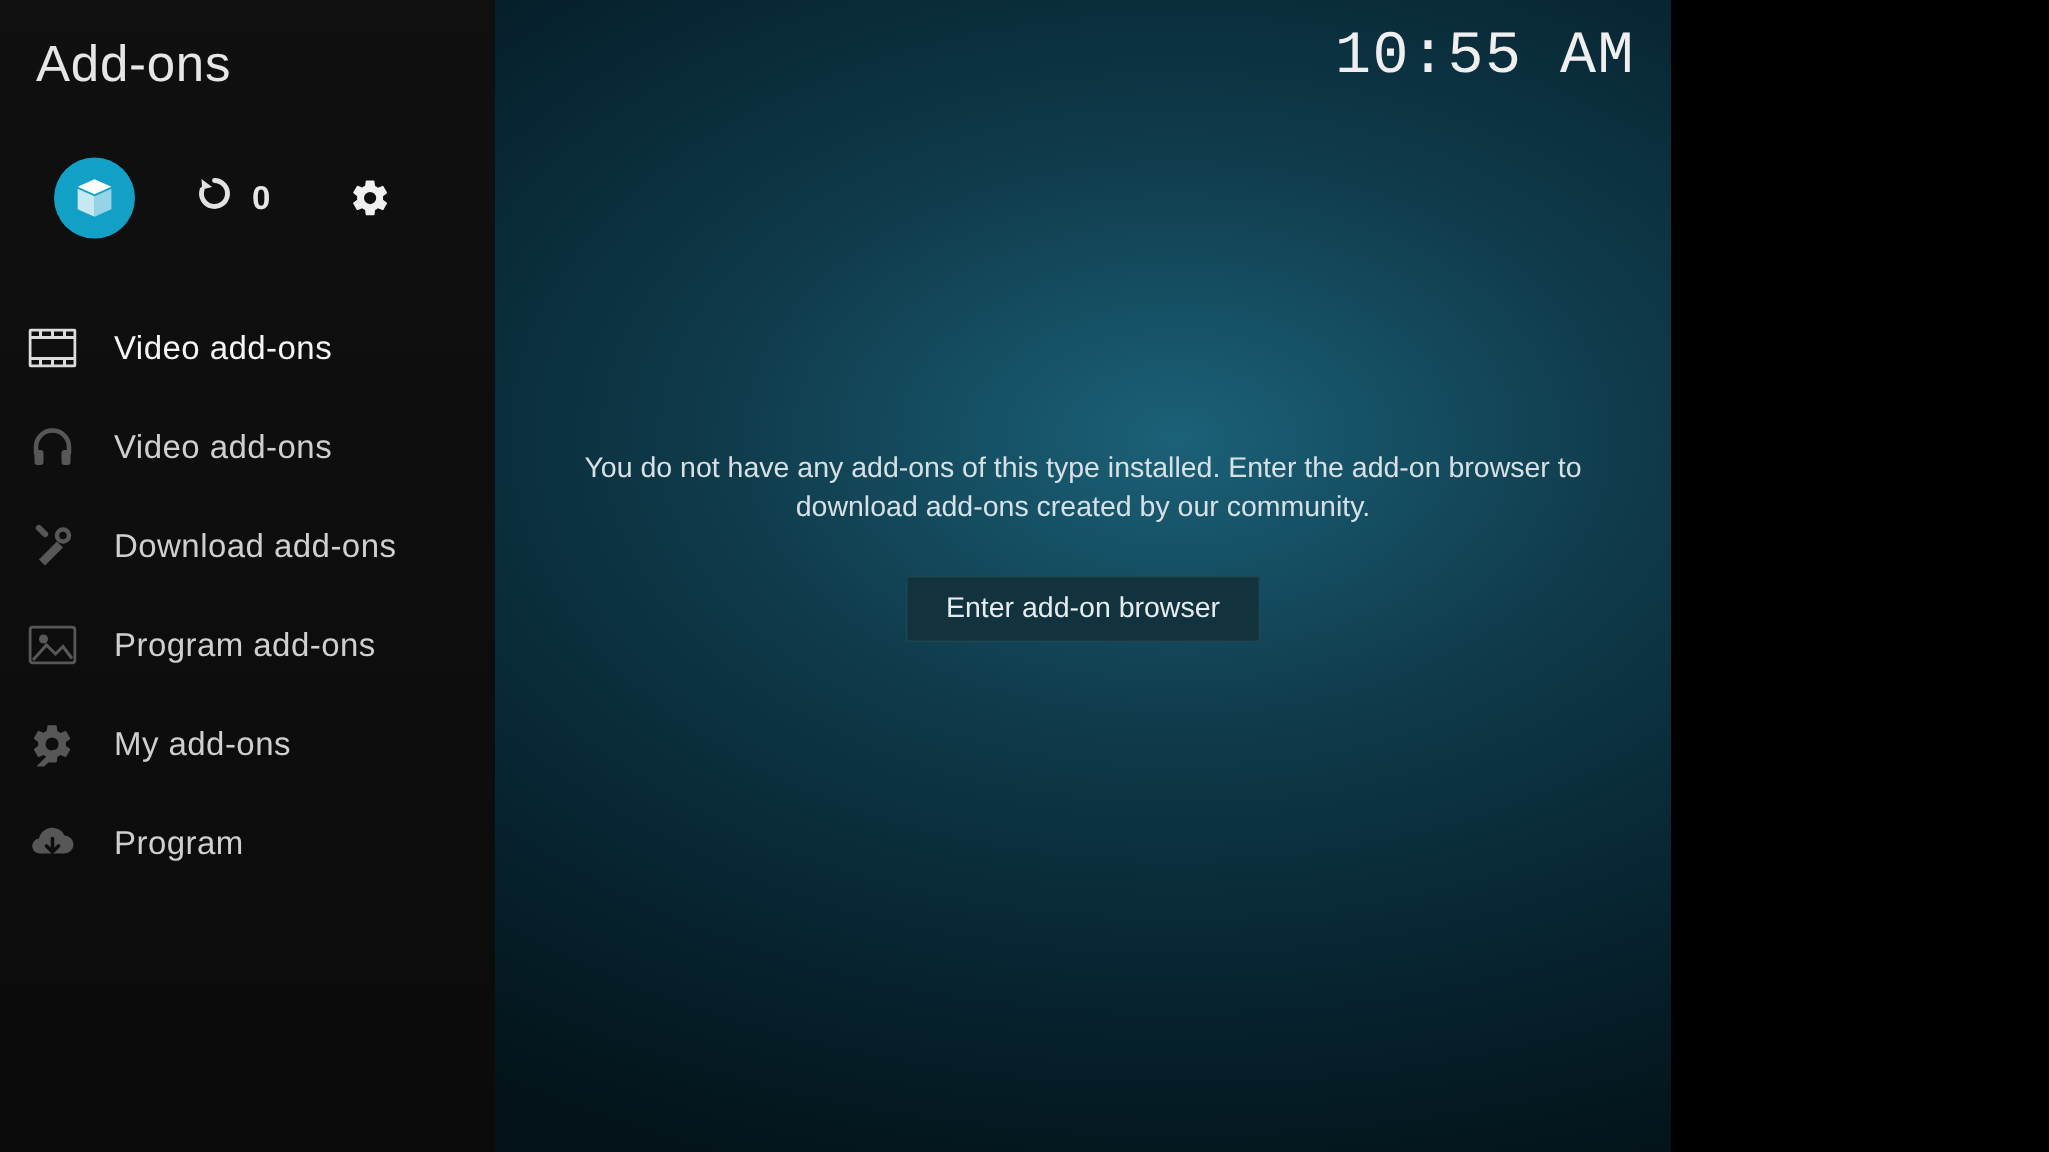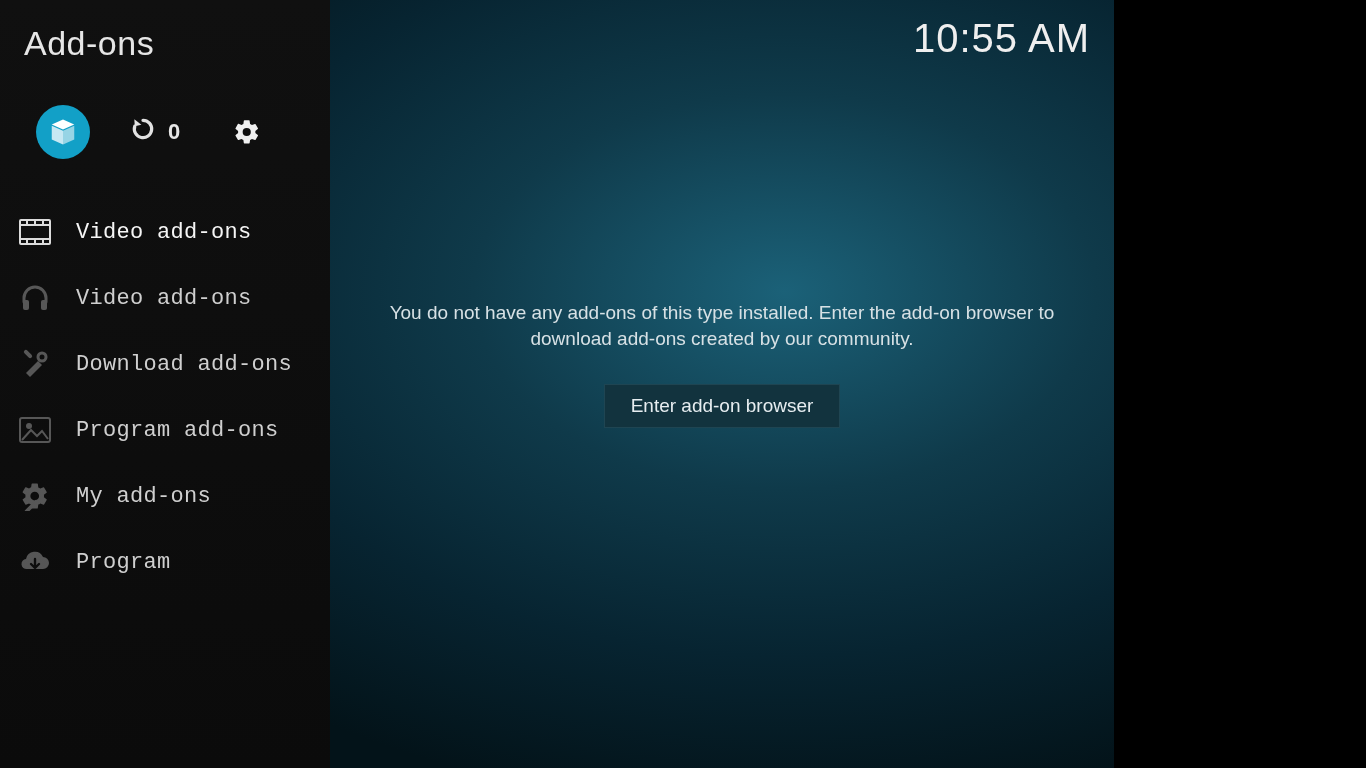--- a/index.html
+++ b/index.html
@@ -58,21 +58,20 @@
     font-weight: 600;
   }
   .update-wrap .count { font-size: 22px; font-weight: 700; color: #e6e6e6; }
   .menu { list-style: none; display: flex; flex-direction: column; }
   .menu-item {
     display: flex;
     align-items: center;
     gap: 24px;
     padding: 18px 8px 18px 18px;
     cursor: pointer;
-    font-family: Liberation Mono, monospace;
   }
   .menu-item .icon {
     width: 34px;
     height: 30px;
     display: flex;
     align-items: center;
     justify-content: center;
   }
   .menu-item .label {
     font-size: 22px;
@@ -97,20 +96,21 @@
     justify-content: center;
   }
   .clock {
     position: absolute;
     top: 16px;
     right: 24px;
     font-size: 40px;
     font-weight: 300;
     color: #efefef;
     letter-spacing: 1px;
+    font-family: Liberation Mono, monospace;
   }
   .empty-msg {
     max-width: 960px;
     text-align: center;
     color: #d7e1e5;
     font-size: 19px;
     font-weight: 400;
     line-height: 1.35;
     margin-top: -40px;
     padding: 0 30px;

